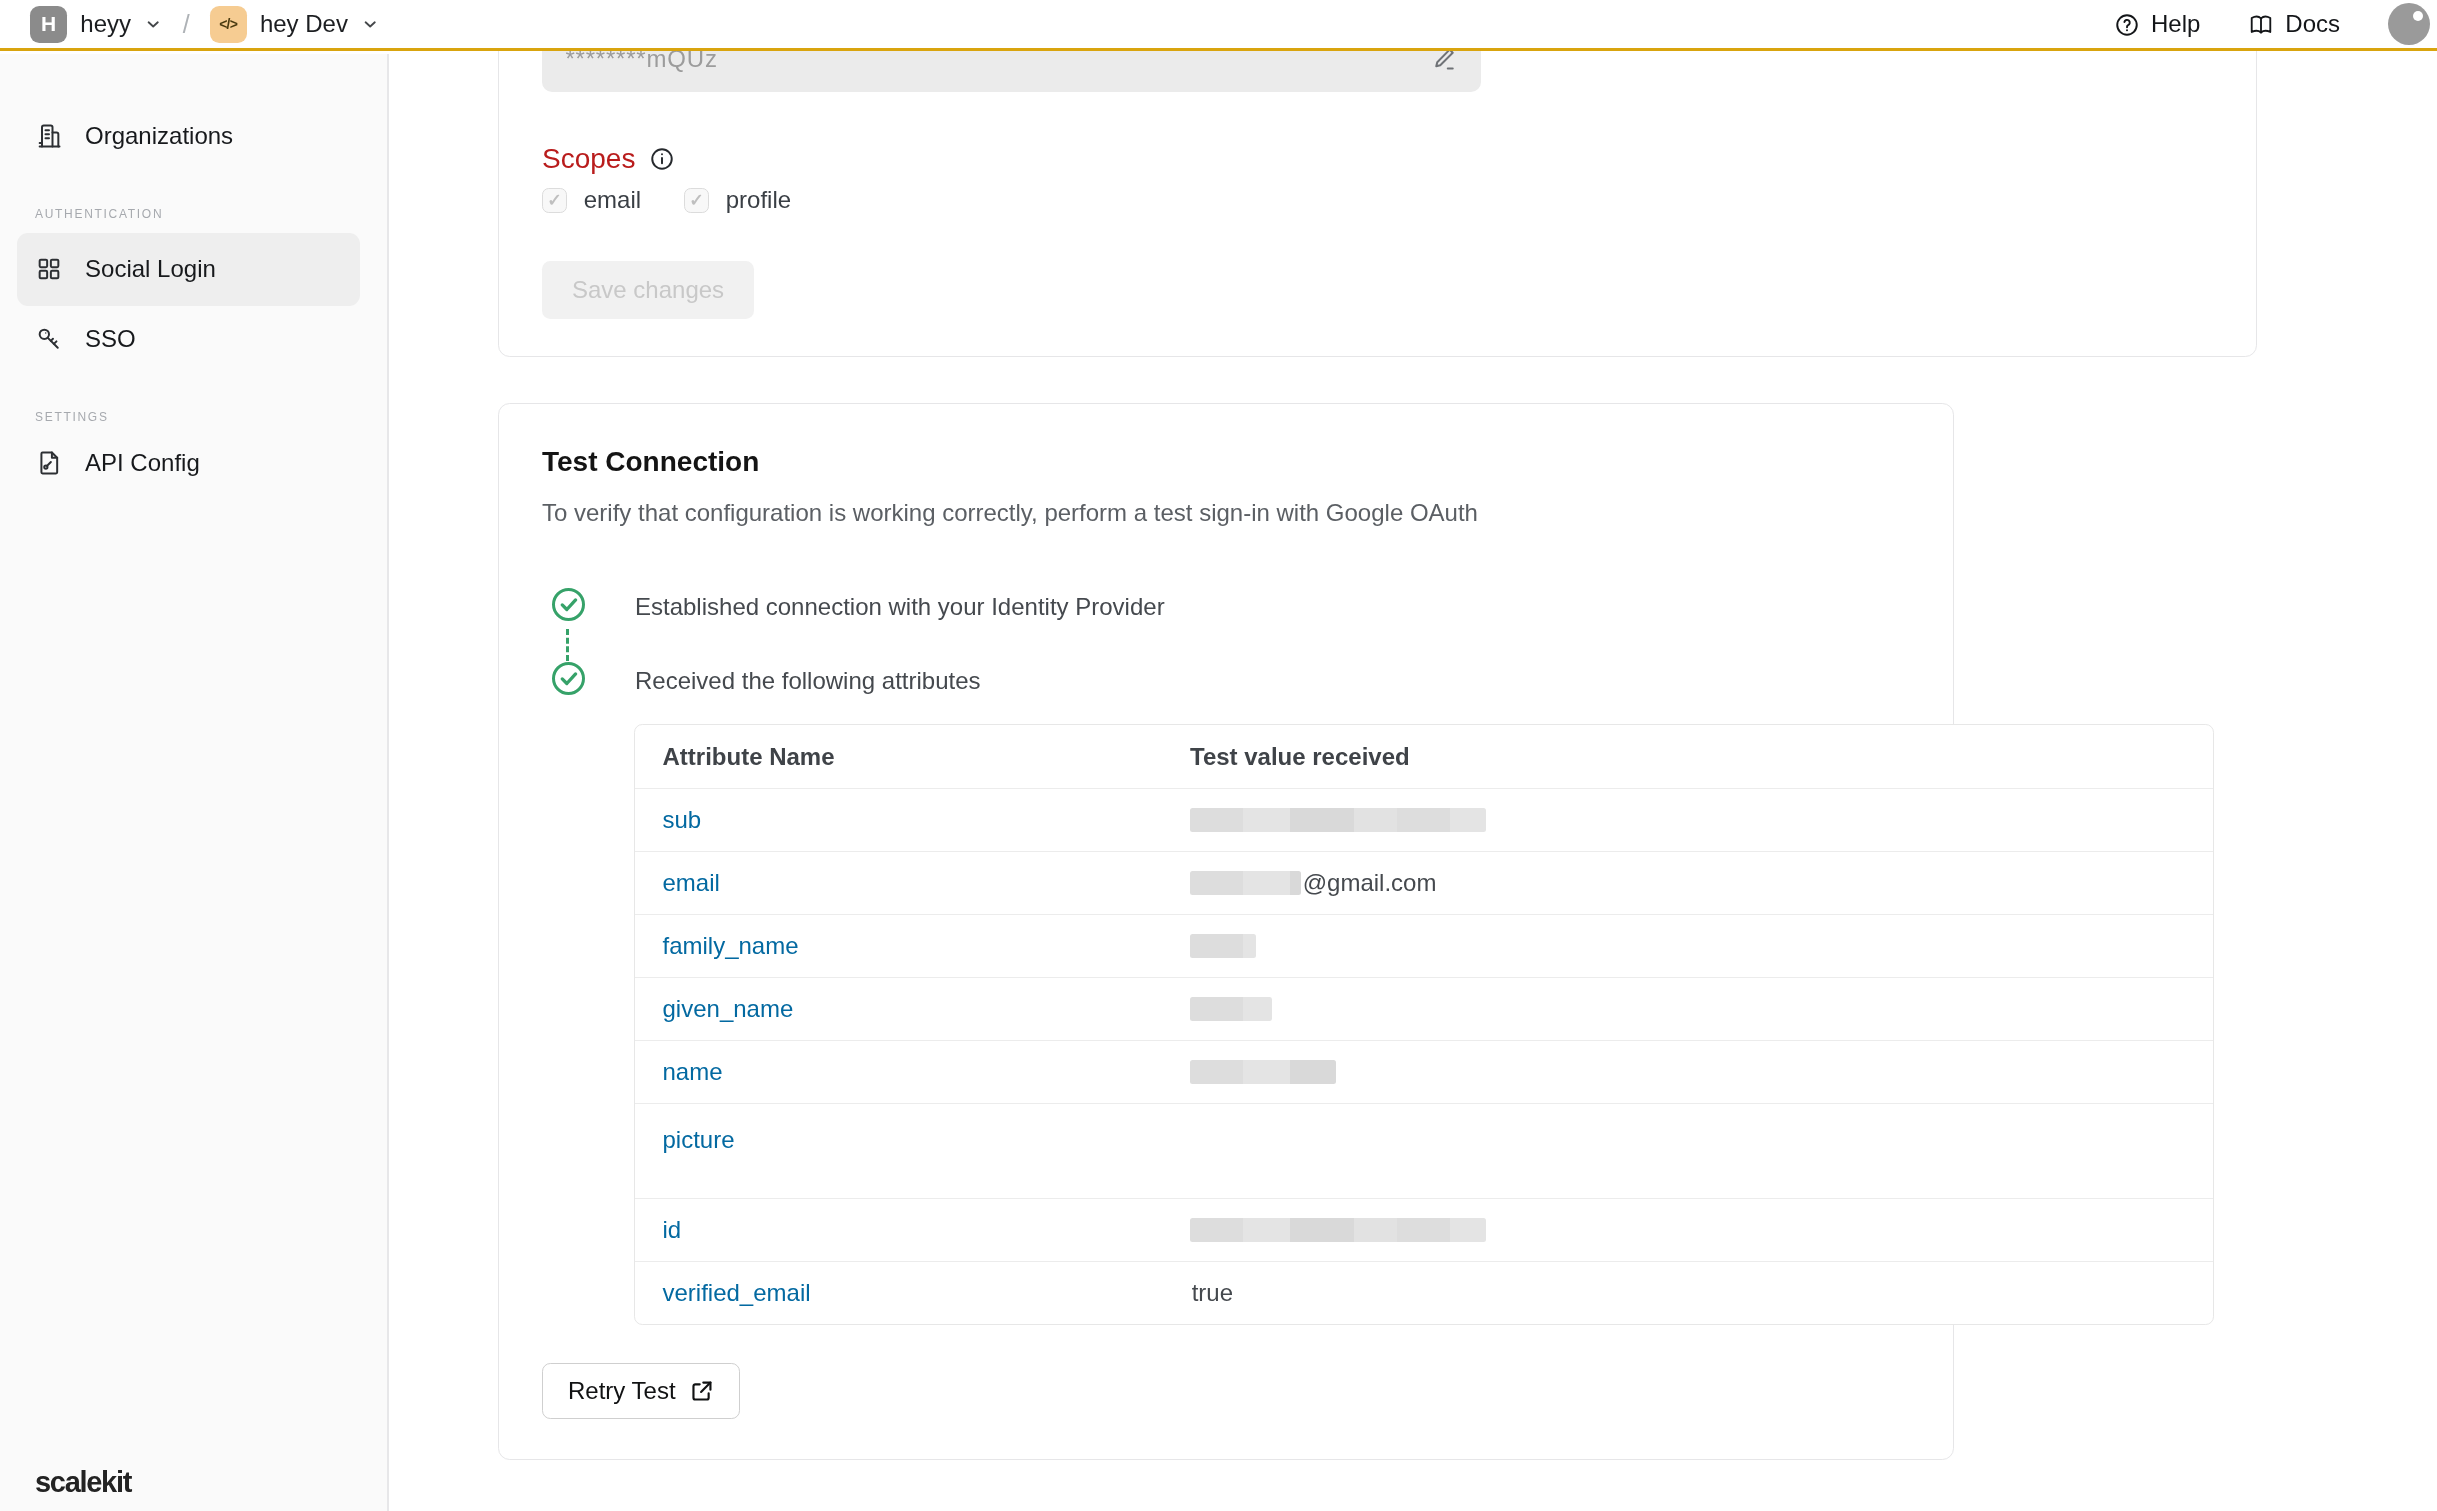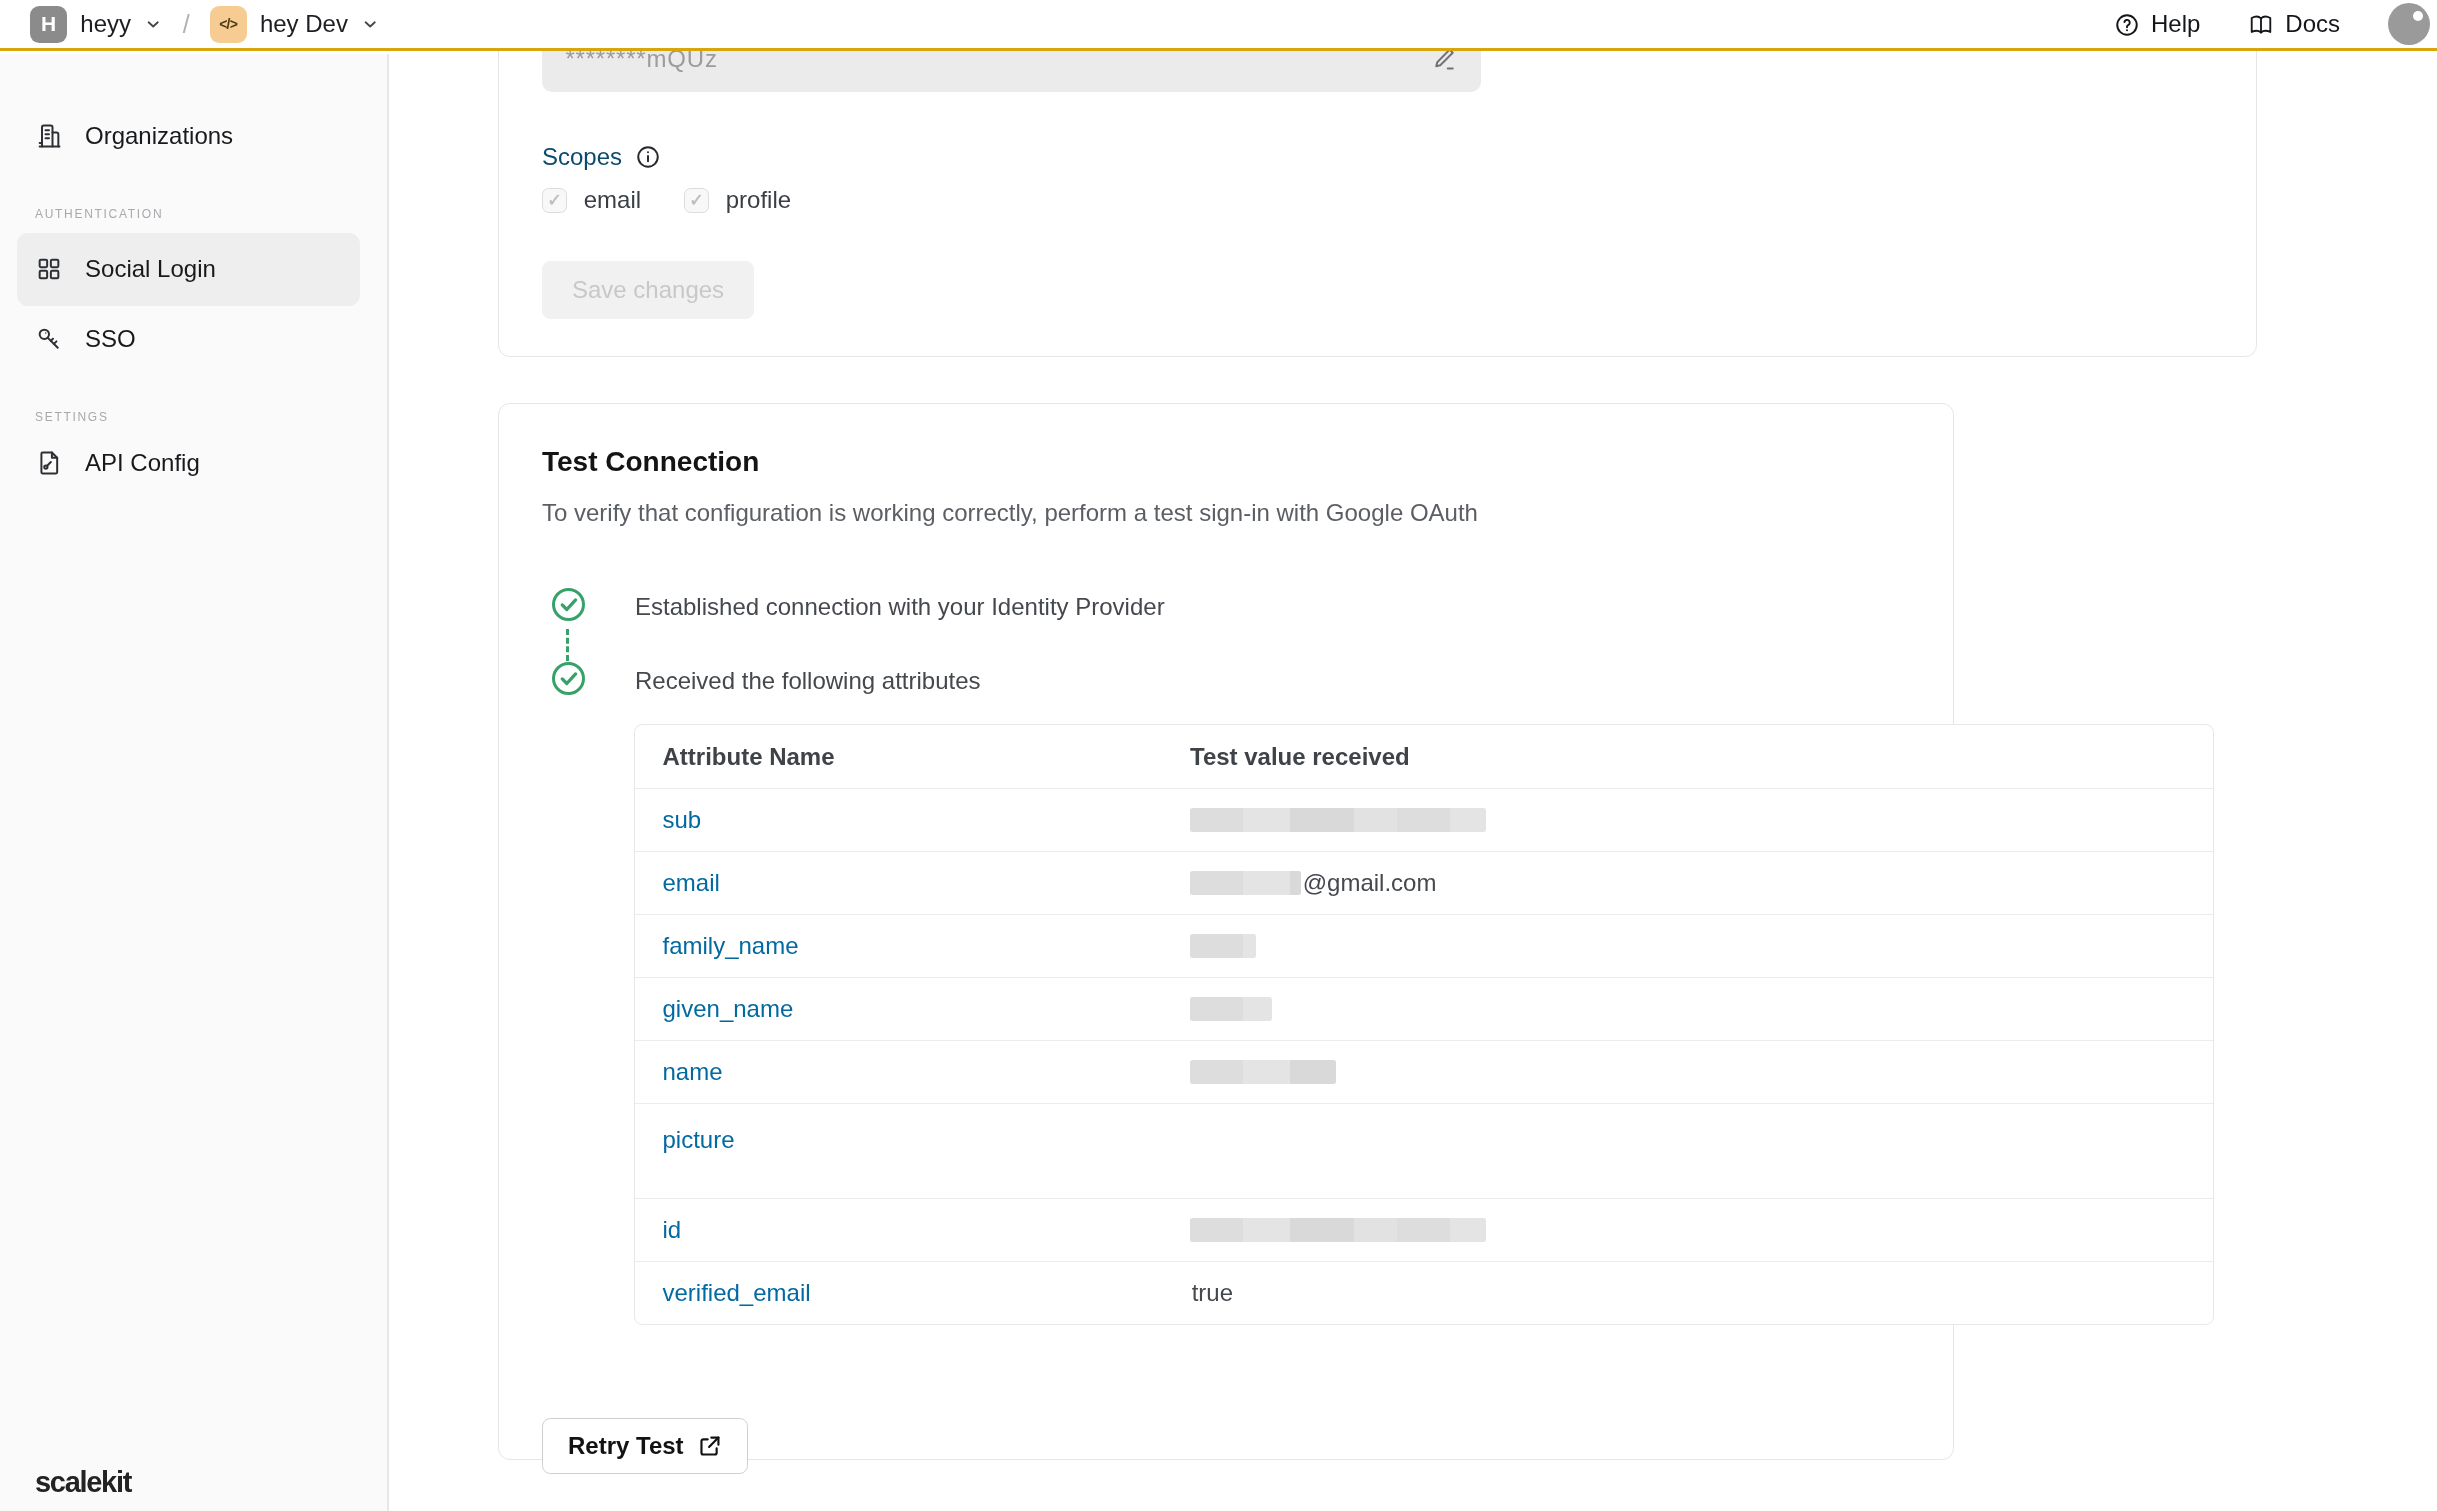--- a/index.html
+++ b/index.html
@@ -47,21 +47,21 @@
   .card { position:absolute; background:#ffffff; border:1.7px solid #e6e6e8; border-radius:11.7px; }
   #card1 { left:498px; top:-100px; width:1759px; height:457px; z-index:2; }
   #card2 { left:498px; top:403px; width:1456px; height:1057px; z-index:2; }
   .abs { position:absolute; }
 
   
   .secret-input { left:43px; top:124px; width:939px; height:67px; border-radius:10px;
                   background:#ebebeb; display:flex; align-items:center; padding:0 22px 0 23.4px; }
   .secret-text { font-size:24px; color:#9c9c9c; letter-spacing:0.8px; flex:1; }
   .scopes-row { left:43px; top:242px; display:flex; align-items:center; gap:13.3px; }
-  .scopes-label { font-size:24px; font-weight:500; color:#0c4a6e; }
+  .scopes-label { font-size:28px; font-weight:500; color:#b91c1c; }
   .cb-row { left:43px; top:285px; display:flex; align-items:center; }
   .cb-group { display:flex; align-items:center; gap:16.7px; margin-right:43px; cursor:default; }
   .cb-box { width:25px; height:25px; border-radius:6.7px; border:1.7px solid #dcdcdc; background:#f8f8f8;
             color:#bfbfbf; font-size:17.5px; font-weight:700; display:flex; align-items:center;
             justify-content:center; }
   .cb-label { font-size:24px; color:#3a3f45; }
   .save-btn { left:43px; top:360px; height:58px; padding:0 30px; border:none; border-radius:8.3px;
               background:#f1f1f1; color:#c8c8c8; font-size:24px; font-weight:500;
               font-family:"Liberation Sans", sans-serif; display:flex; align-items:center; }
 
@@ -83,23 +83,23 @@
   .trow.thead .tc1, .trow.thead .tc2 { font-weight:600; color:#3f4348; }
   .trow.pic { height:95px; align-items:flex-start; }
   .trow.pic .tc1 { padding-top:22px; }
   .trow.pic .tc2 { padding-top:22px; display:block; }
   .pic-line { display:flex; align-items:center; }
   .pic-line + .pic-line { margin-top:13.3px; }
   .redact { display:inline-block; height:23.4px; border-radius:2.5px;
             background:repeating-linear-gradient(90deg,#dddddd 0 53px,#e4e4e4 53px 100px,#d9d9d9 100px 164px,#e2e2e2 164px 207px); }
   .vtext { margin-left:1.7px; }
 
-  .retry-btn { left:43px; top:1014px; height:56px; padding:0 25px; background:#ffffff;
+  .retry-btn { left:43px; top:959px; height:56px; padding:0 25px; background:#ffffff;
                border:1.7px solid #cfcfcf; border-radius:8.3px; display:flex; align-items:center;
-               gap:13.3px; font-size:24px; font-weight:700; color:#111213;
+               gap:13.3px; font-size:24px; font-weight:400; color:#111213;
                font-family:"Liberation Sans", sans-serif; cursor:pointer; }
 </style>
 </head>
 <body>
 
 <div id="app">
 
   <aside class="sidebar">
     <div class="sb-item">
       <svg width="28" height="28" viewBox="0 0 24 24" fill="none" stroke="#2c2f33" stroke-width="1.7" stroke-linecap="round" stroke-linejoin="round">

